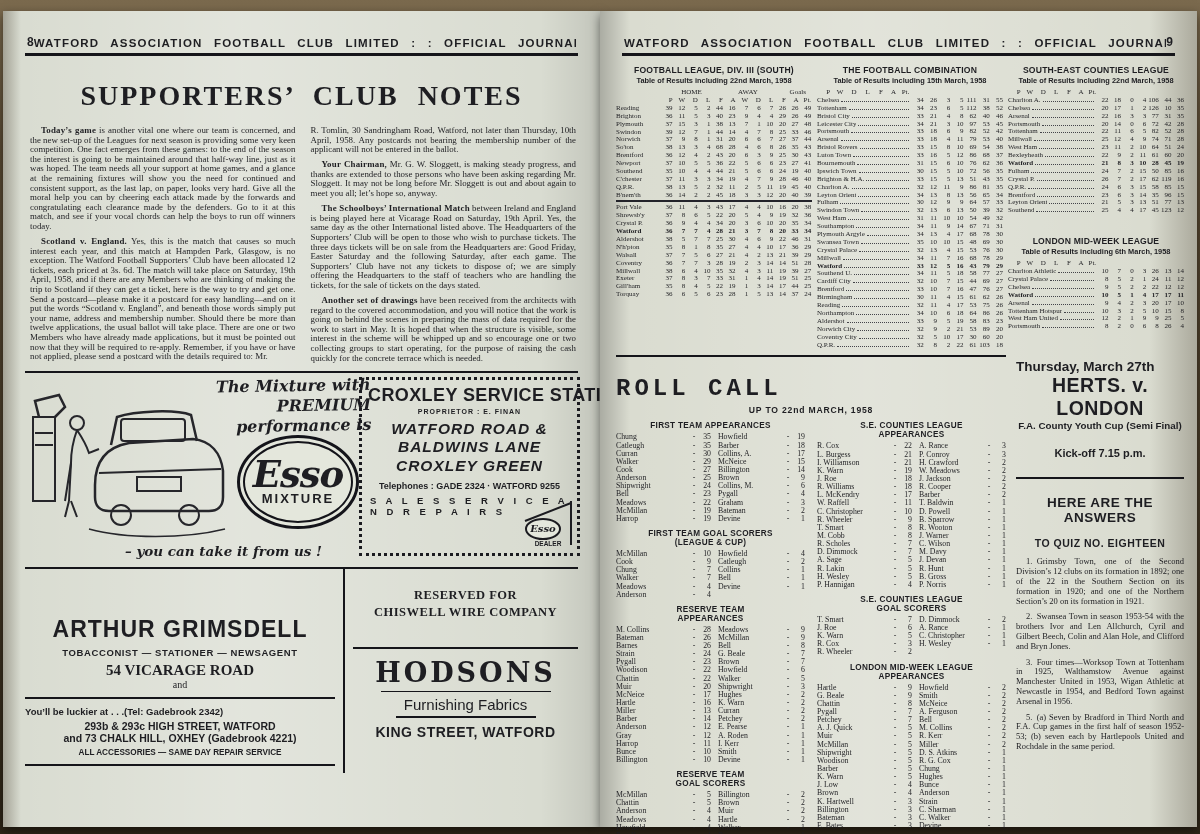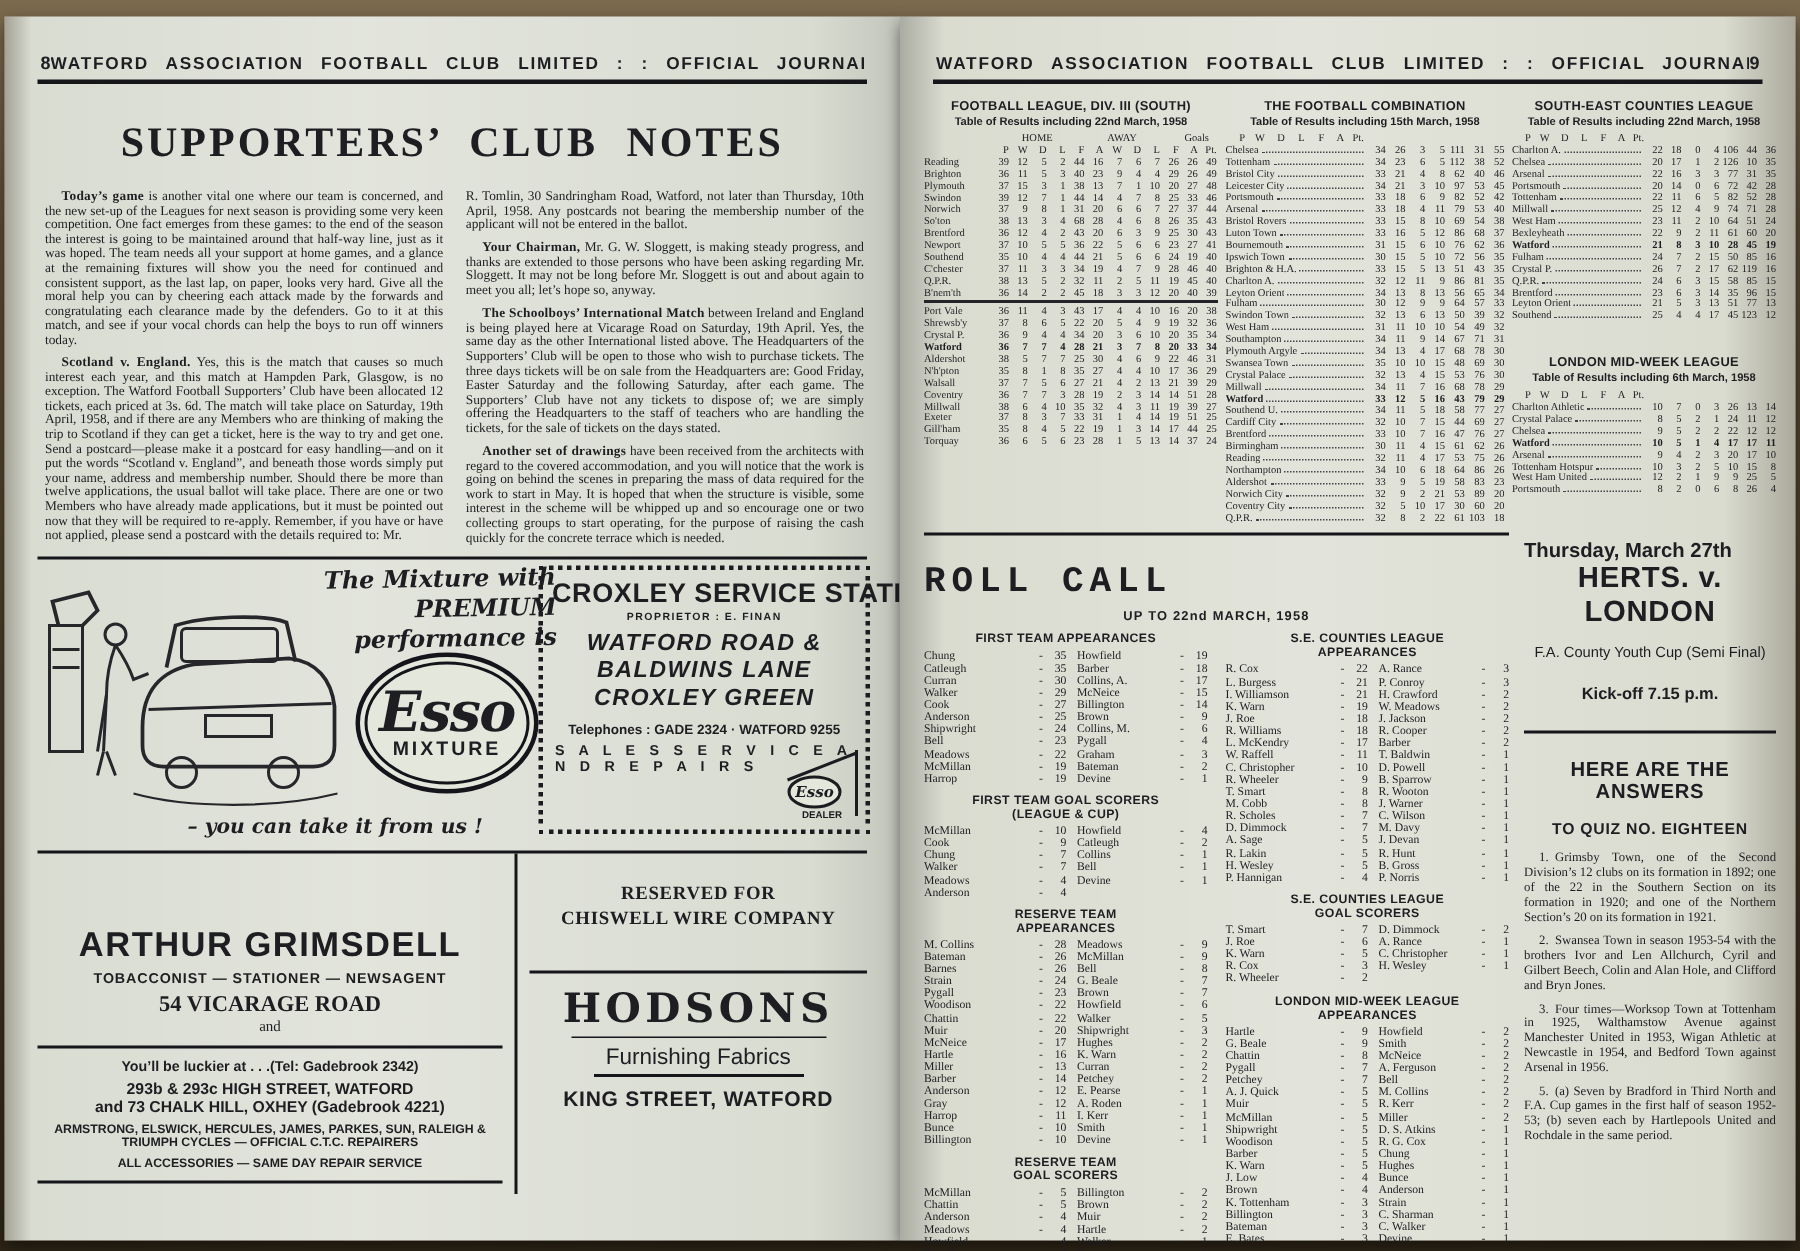--- a/index.html
+++ b/index.html
@@ -54,21 +54,21 @@
   .ads{position:relative;display:flex;margin:0 22px;}
   .ads .vline{width:2px;background:#15151a;margin:0 8px;}
   .adL{width:310px;text-align:center;font-family:"Liberation Sans",sans-serif;padding-top:8px;}
   .adR{flex:1;text-align:center;padding-top:18px;}
   .ag-name{font-weight:bold;font-size:23px;letter-spacing:1px;margin-top:39px;}
   .ag-trades{font-weight:bold;font-size:9.5px;letter-spacing:.6px;margin-top:4px;}
   .ag-a1{font-family:"Liberation Serif",serif;font-weight:bold;font-size:15px;margin-top:4px;}
   .ag-and{font-family:"Liberation Serif",serif;font-size:10px;}
   .ag-a2{font-family:"Liberation Serif",serif;font-weight:bold;font-size:14px;}
   .adrule{height:2px;background:#15151a;margin:7px 0;}
-  .t13-top{display:flex;justify-content:center;font-weight:bold;font-size:9.5px;}
+  .t13-top{display:flex;justify-content:flex-start;font-weight:bold;font-size:9.5px;}
   .t13-name{font-weight:bold;font-size:21.5px;letter-spacing:.5px;margin-top:1px;}
   .t13-a{font-weight:bold;font-size:10.5px;margin-top:3px;line-height:12px;}
   .t13-b{font-weight:bold;font-size:8.2px;line-height:9.6px;margin-top:4px;}
   .cw{font-weight:bold;font-size:12.5px;letter-spacing:.5px;line-height:17px;}
   .hod-name{font-family:"DejaVu Serif",serif;font-weight:bold;font-size:27px;letter-spacing:3px;margin-top:8px;}
   .hod-ul{height:1.5px;background:#15151a;width:170px;margin:3px auto 0;}
   .hod-f{font-family:"Liberation Sans",sans-serif;font-size:15px;margin-top:4px;}
   .hod-k{font-family:"Liberation Sans",sans-serif;font-weight:bold;font-size:14px;margin-top:6px;letter-spacing:.5px;}
 
   
@@ -103,21 +103,21 @@
   .rc-block{margin-bottom:7px;}
   .pairs{margin-top:2px;}
   .prow{display:flex;align-items:baseline;height:8.15px;font-size:7.8px;white-space:nowrap;}
   .pn{flex:1.12;overflow:hidden;} .pn2{flex:1;overflow:hidden;margin-left:7px;}
   .pd{width:8px;text-align:center;} .pv{width:13px;text-align:right;}
 
   
   .fx-wrap{flex:1;padding-left:2px;font-family:"Liberation Sans",sans-serif;}
   .fx-date{font-weight:bold;font-size:13.5px;margin-top:4px;}
   .fx-match{font-weight:bold;font-size:19.5px;text-align:center;letter-spacing:.5px;}
-  .fx-cup{font-weight:normal;font-size:9.8px;text-align:center;margin-top:10px;}
+  .fx-cup{font-weight:bold;font-size:9.8px;text-align:center;}
   .fx-ko{font-weight:bold;font-size:11px;text-align:center;margin-top:16px;}
   .fx-rule{height:2px;background:#15151a;margin-top:18px;}
   .ans-h1{font-weight:bold;font-size:13.5px;text-align:center;margin-top:16px;letter-spacing:.5px;}
   .ans-h2{font-weight:bold;font-size:10.5px;text-align:center;margin-top:12px;letter-spacing:.5px;}
   .answers{font-family:"Liberation Serif",serif;font-size:8.5px;line-height:9.8px;text-align:justify;margin-top:8px;}
   .ansp{margin:0 0 6px;text-indent:10px;}
 </style>
 </head>
 <body>
 
@@ -211,21 +211,20 @@
         <div class="ag-and">and</div>
         <div class="adrule"></div>
         <div class="t13-top">
           <span>You’ll be luckier at . . .</span>
           <span>(Tel: Gadebrook 2342)</span>
         </div>
         <div class="t13-a">
           <div>293b &amp; 293c HIGH STREET, WATFORD</div>
           <div>and 73 CHALK HILL, OXHEY (Gadebrook 4221)</div>
         </div>
-        <div class="t13-b">ARMSTRONG, ELSWICK, HERCULES, JAMES, PARKES, SUN, RALEIGH &amp; TRIUMPH CYCLES — OFFICIAL C.T.C. REPAIRERS</div>
         <div class="t13-b">ALL ACCESSORIES — SAME DAY REPAIR SERVICE</div>
         <div class="adrule"></div>
       </div>
       <div class="vline"></div>
       <div class="adR">
         <div class="cw">RESERVED FOR</div>
         <div class="cw">CHISWELL WIRE COMPANY</div>
         <div class="adrule" style="margin-top:26px"></div>
         <div class="hod-name">HODSONS</div>
         <div class="hod-ul"></div>
@@ -1969,21 +1968,21 @@
                   </div>
                   <div class="prow">
                     <span class="pn">Brown</span>
                     <span class="pd">-</span>
                     <span class="pv">4</span>
                     <span class="pn pn2">Anderson</span>
                     <span class="pd">-</span>
                     <span class="pv">1</span>
                   </div>
                   <div class="prow">
-                    <span class="pn">K. Tottenham</span>
+                    <span class="pn">K. Hartwell</span>
                     <span class="pd">-</span>
                     <span class="pv">3</span>
                     <span class="pn pn2">Strain</span>
                     <span class="pd">-</span>
                     <span class="pv">1</span>
                   </div>
                   <div class="prow">
                     <span class="pn">Billington</span>
                     <span class="pd">-</span>
                     <span class="pv">3</span>

